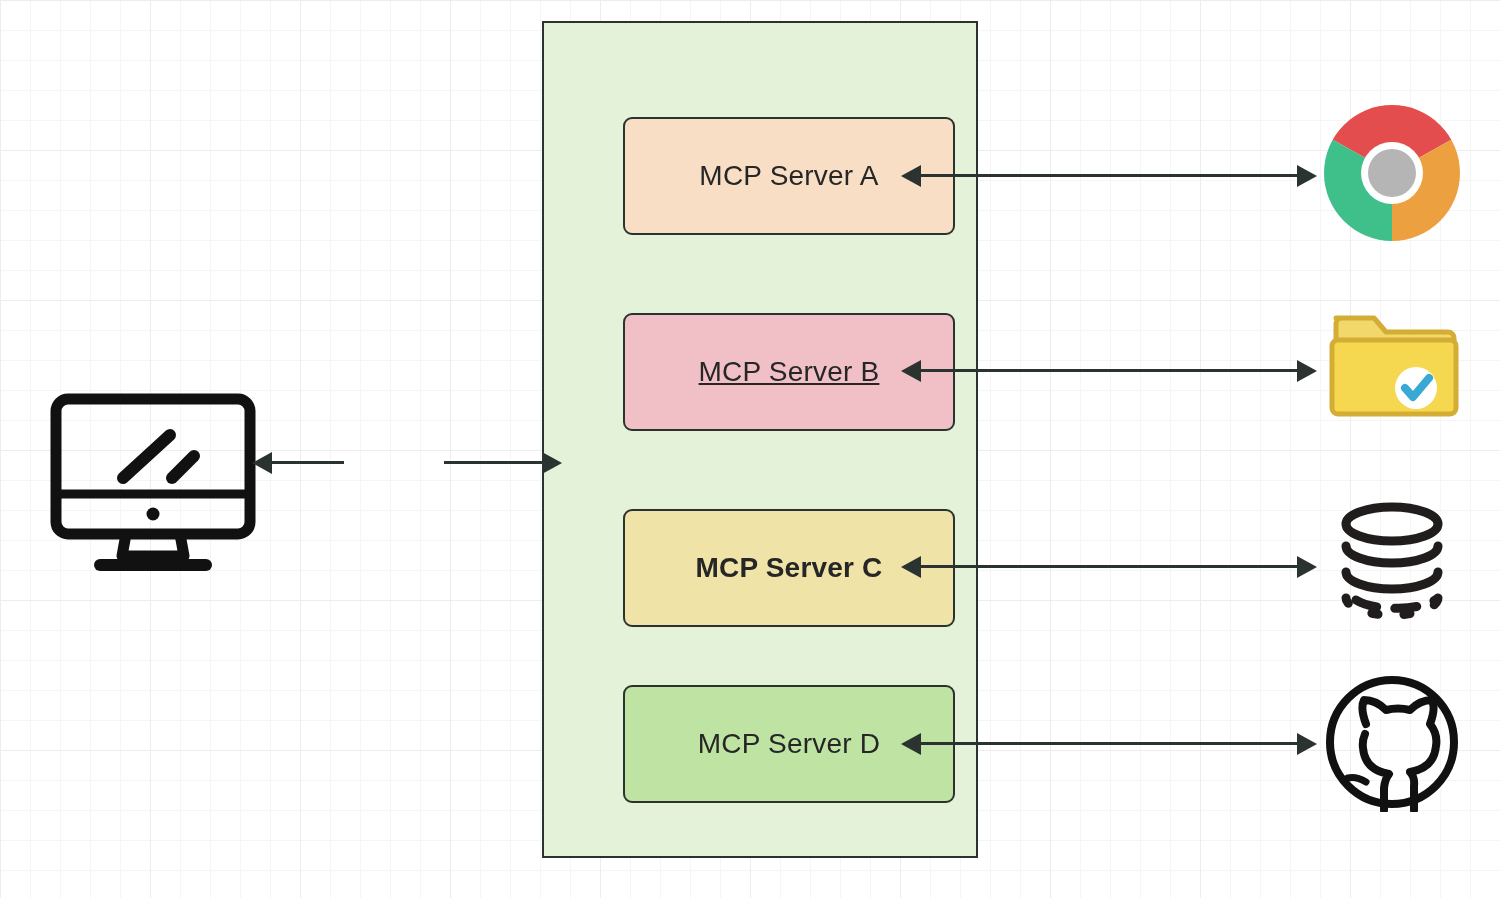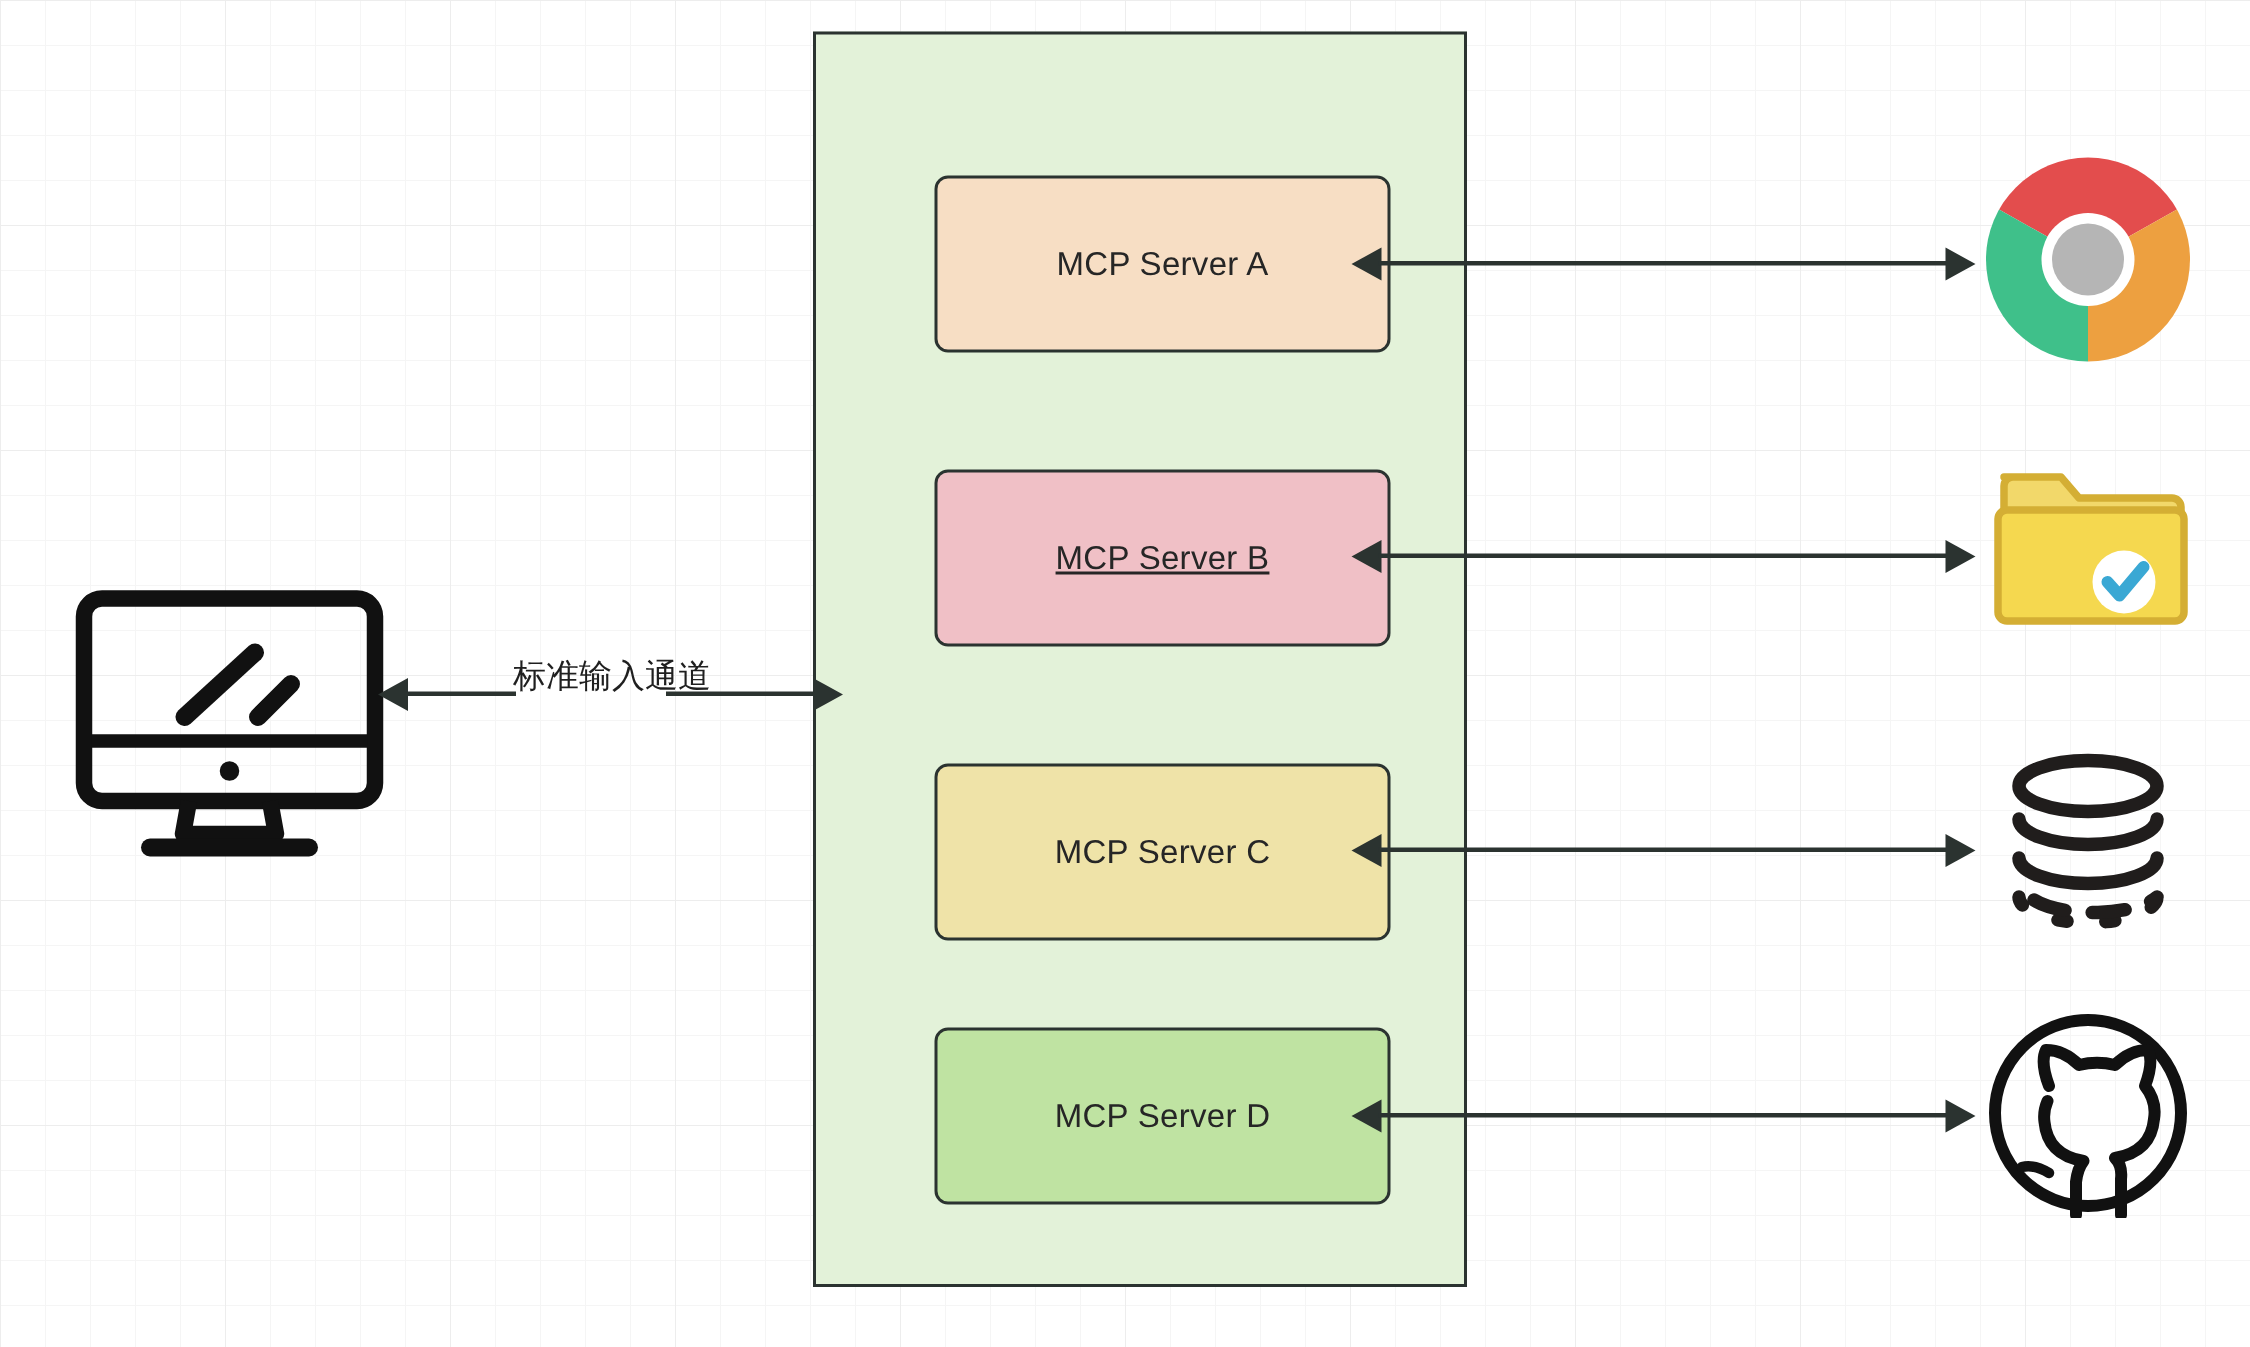--- a/index.html
+++ b/index.html
@@ -32,30 +32,30 @@
     height: 837px;
     background: #e3f2d9;
     border: 2px solid #2b3330;
     box-sizing: border-box;
   }
 
   
   .server-box {
     position: absolute;
     left: 623px;
-    width: 304px;
+    width: 332px;
     height: 118px;
     border: 2px solid #2b3330;
     border-radius: 9px;
     box-sizing: border-box;
     display: flex;
     align-items: center;
     justify-content: center;
     color: #262626;
-    font-size: 22px;
+    font-size: 28px;
     letter-spacing: .2px;
   }
   #srv0 { top: 117px; background: #f7dec4; }
   #srv1 { top: 313px; background: #f0c0c6; }
   #srv2 { top: 509px; background: #efe3a8; }
   #srv3 { top: 685px; background: #bfe3a2; }
 
   
   .conn {
     position: absolute;
@@ -125,30 +125,29 @@
     </svg>
   </div>
 
   <div class="arrow left" style="left:252px; top:452px;"></div>
   <div class="conn" style="left:270px; top:461px; width:74px;"></div>
 
   <div class="conn" style="left:444px; top:461px; width:98px;"></div>
   <div class="arrow right" style="left:542px; top:452px;"></div>
 
   <div class="stdio-label">
-    <div class="cn">标准输入通道</div>
   </div>
 
   <div class="server-box" id="srv0" style="background: rgb(247, 222, 196);">
     <span>MCP Server A</span>
   </div>
   <div class="server-box" id="srv1" style="background: rgb(240, 192, 198); text-decoration: underline;">
     <span>MCP Server B</span>
   </div>
-  <div class="server-box" id="srv2" style="background: rgb(239, 227, 168);">
+  <div class="server-box" id="srv2" style="background: rgb(239, 227, 168); font-weight: bold;">
     <span>MCP Server C</span>
   </div>
   <div class="server-box" id="srv3" style="background: rgb(191, 227, 162); justify-content: center;">
     <span>MCP Server D</span>
   </div>
 
   <div class="arrow left" style="left:901px; top:165px;"></div>
   <div class="conn" style="left:919px; top:174px; width:382px;"></div>
   <div class="arrow right" style="left:1297px; top:165px;"></div>
 

